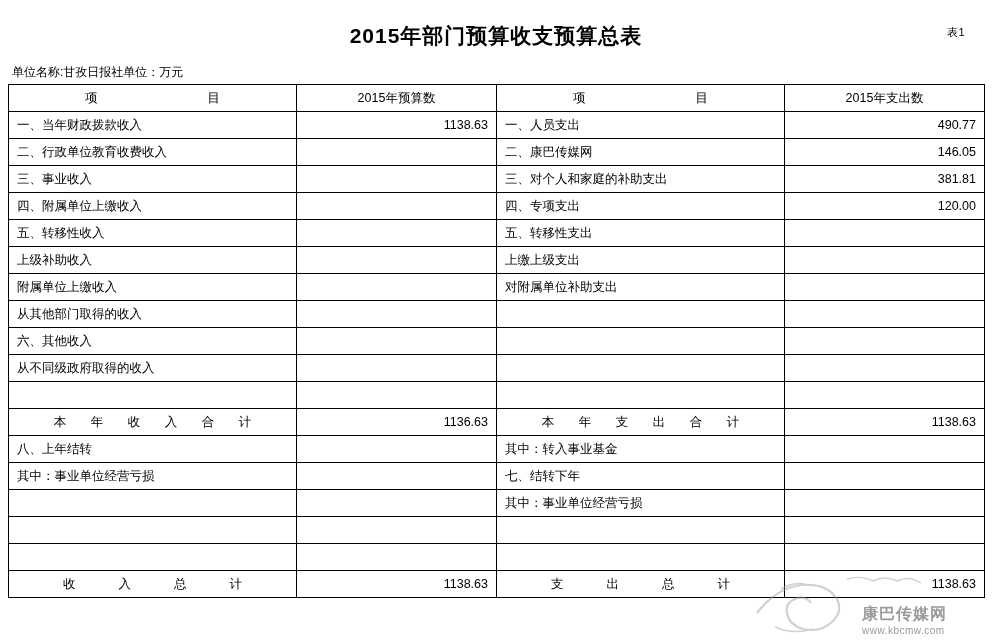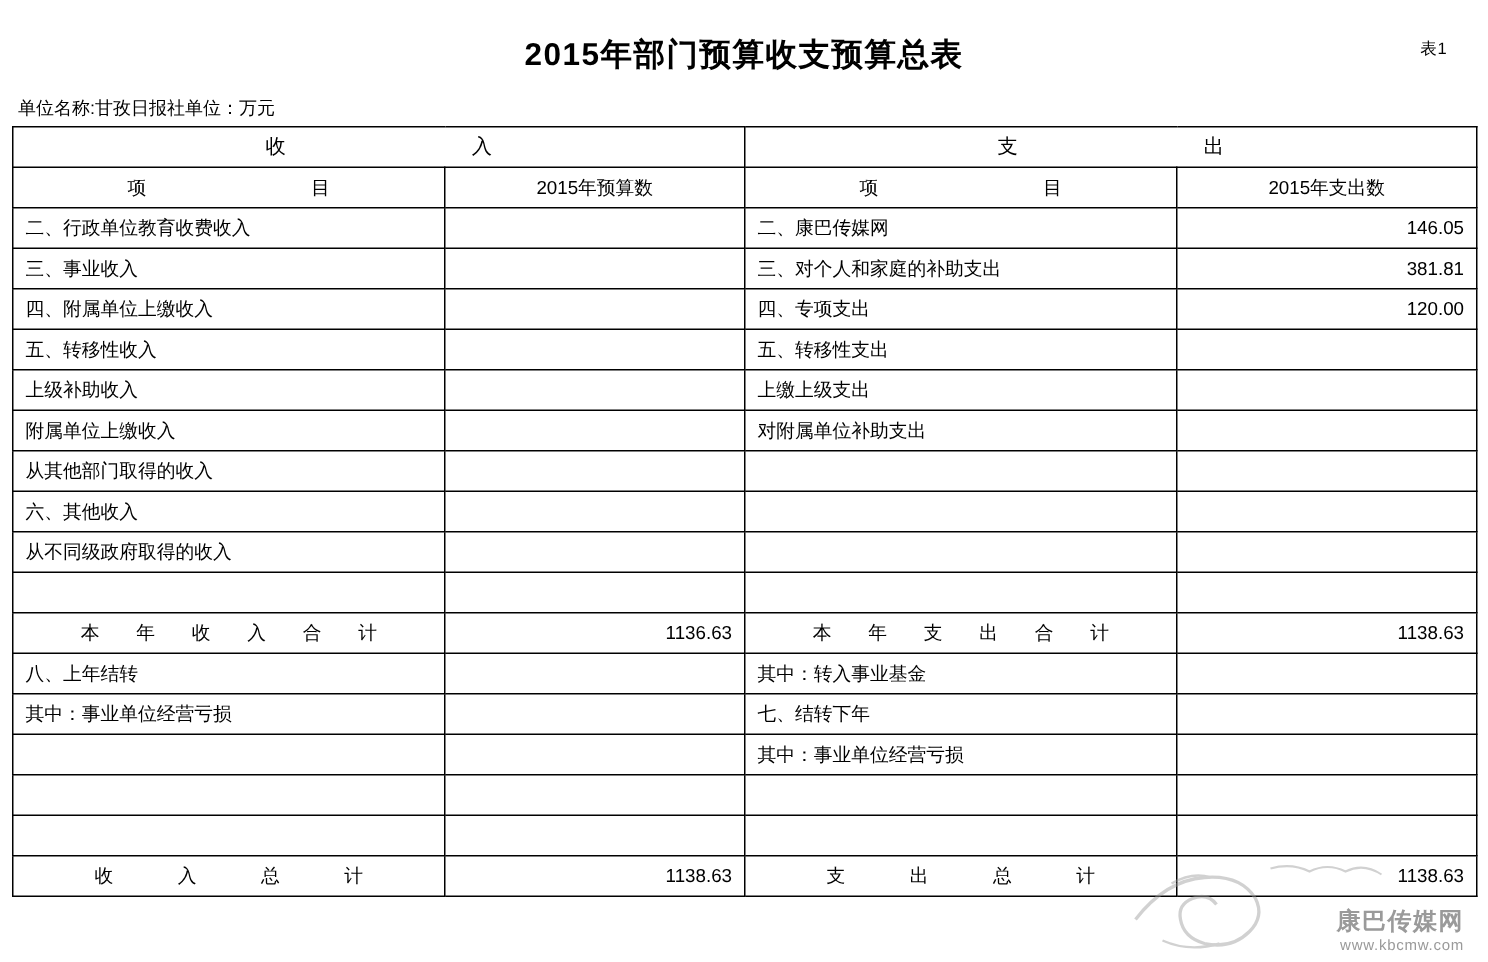--- a/index.html
+++ b/index.html
@@ -92,23 +92,23 @@
     position: absolute;
     right: 26px;
     bottom: 22px;
     width: 215px;
     height: 68px;
     opacity: 0.45;
     pointer-events: none;
   }
   .wm-text {
     position: absolute;
-    right: 16px;
+    right: 45px;
     bottom: 27px;
-    text-align: right;
+    text-align: left;
     color: #8a8a8a;
     pointer-events: none;
   }
   .wm-main {
     font-size: 16px;
     font-weight: bold;
     color: #9a9a9a;
     letter-spacing: 1px;
   }
   .wm-sub {
@@ -133,29 +133,31 @@
 
   <table class="budget">
     <colgroup>
       <col class="col-item">
         <col class="col-num">
         <col class="col-item">
         <col class="col-num">
     </colgroup>
     <tbody id="table-body">
       <tr>
-        <td colspan="2" class="hdr-group">收　　　　入</td>
-        <td colspan="2" class="hdr-group">支　　　　出</td>
-      </tr>
-      <tr>
         <td class="hdr-sub-spaced">项　　　　目</td>
         <td class="hdr-sub">2015年预算数</td>
         <td class="hdr-sub-spaced">项　　　　目</td>
         <td class="hdr-sub">2015年支出数</td>
       </tr>
+    <tr>
+          <td>一、当年财政拨款收入</td>
+          <td class="num">1138.63</td>
+          <td>一、人员支出</td>
+          <td class="num">490.77</td>
+        </tr>
         <tr>
           <td>二、行政单位教育收费收入</td>
           <td class="num"></td>
           <td>二、康巴传媒网</td>
           <td class="num">146.05</td>
         </tr>
         <tr>
           <td>三、事业收入</td>
           <td class="num"></td>
           <td>三、对个人和家庭的补助支出</td>

